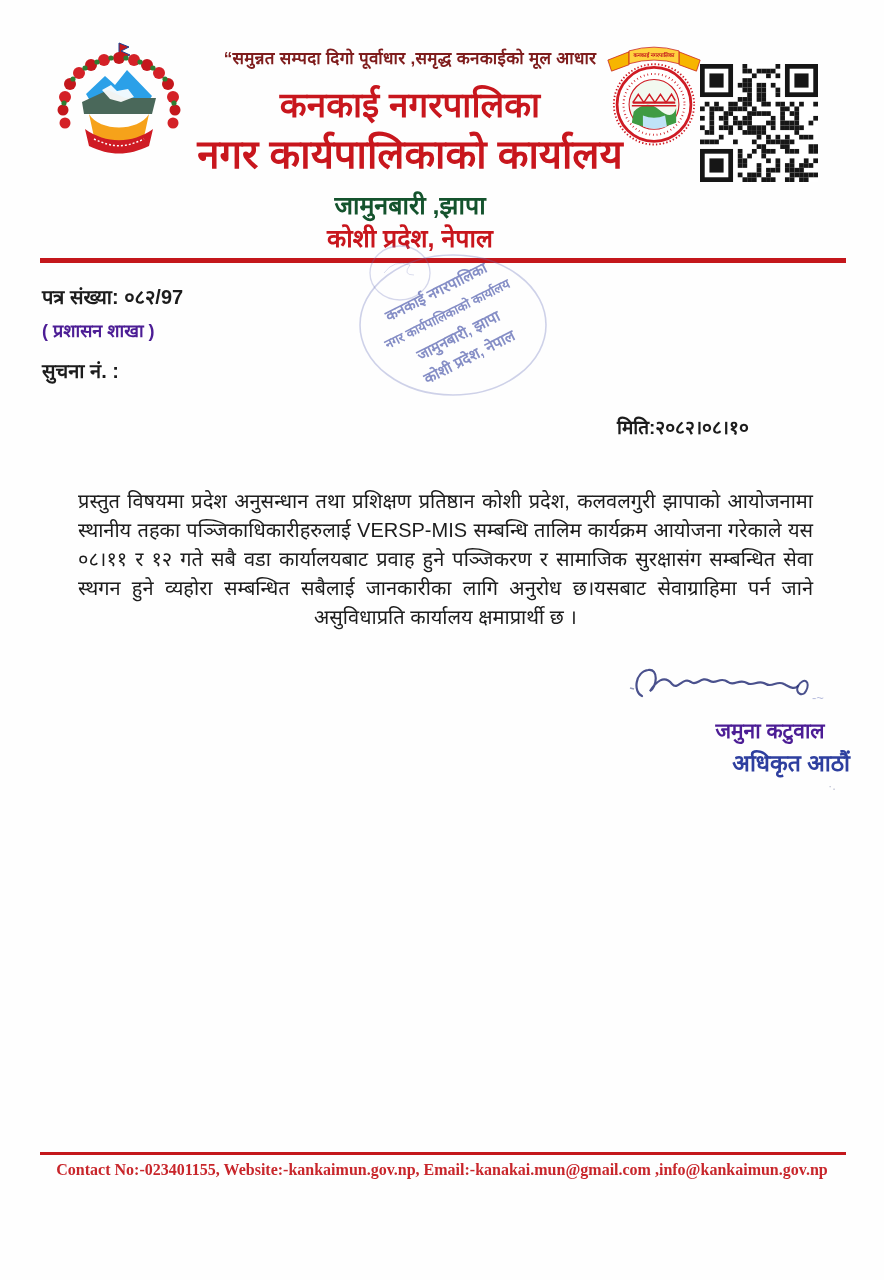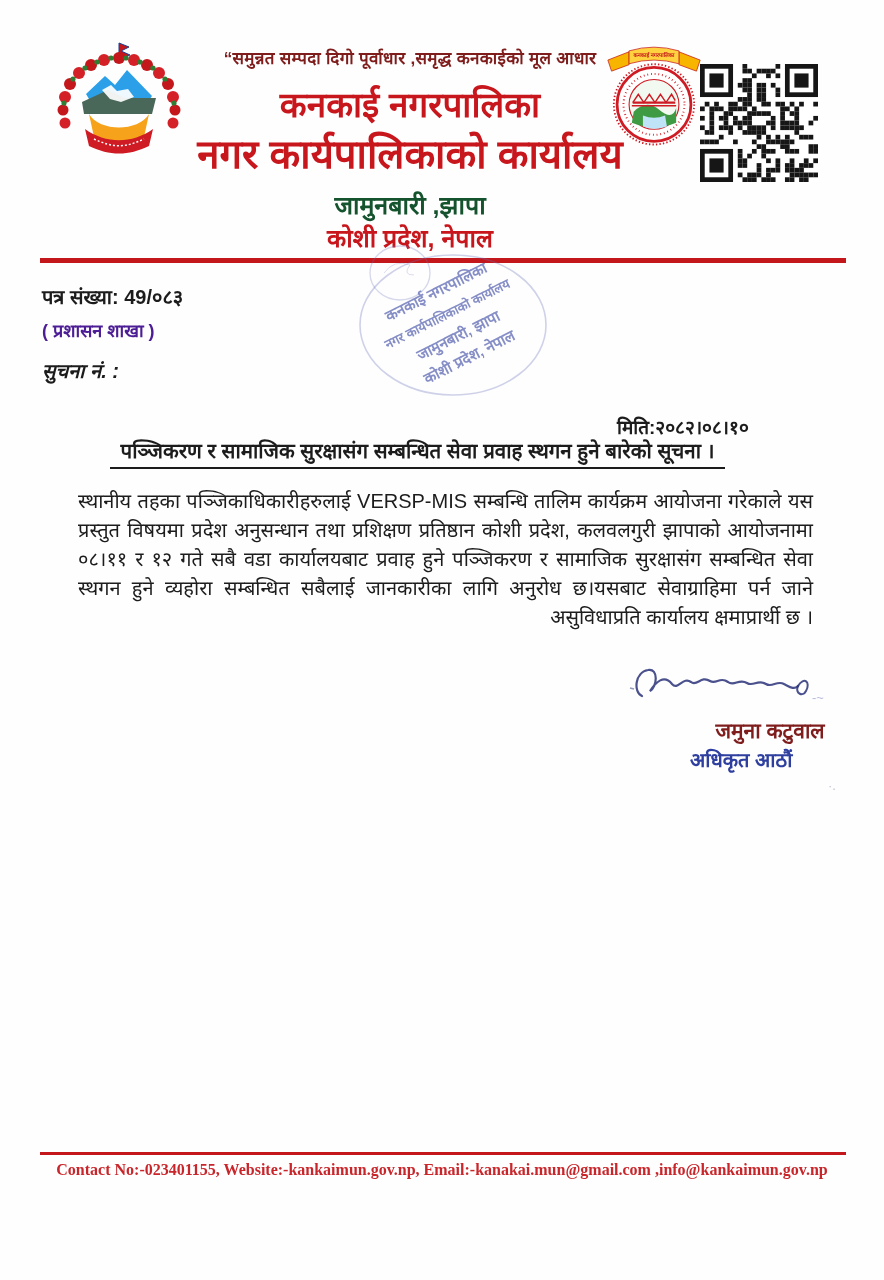--- a/index.html
+++ b/index.html
@@ -10,31 +10,31 @@
   .slogan{top:46px;font-size:17px;color:#7f1d1d;letter-spacing:.3px;}
   .title1{top:80px;font-size:35px;color:#c8161d;}
   .title2{top:125px;font-size:40px;color:#c8161d;}
   .addr1{top:187px;font-size:25px;color:#14532d;}
   .addr2{top:220px;font-size:25px;color:#c8161d;}
   .rule{left:40px;width:806px;height:5px;background:#c4171c;top:258px;}
   .rule-footer{left:40px;width:806px;height:3px;background:#c4171c;top:1152px;}
   .meta{font-weight:700;font-size:20px;}
   .letterno{left:42px;top:283px;}
   .branch{left:42px;top:318px;font-size:18px;color:#4c1d95;font-weight:700;}
-  .noticeno{left:42px;top:357px;font-style:italic;}
+  .noticeno{left:42px;top:357px;}
   .date{left:617px;top:386px;font-weight:700;font-size:19px;margin-top:28px;}
   .subject{left:95px;top:436px;width:645px;text-align:center;font-weight:700;font-size:20.5px;}
   .subject span{display:inline-block;border-bottom:2px solid #1c1c1c;padding:0 10px 3px 10px;}
   .body{left:78px;top:487px;width:735px;font-size:20px;line-height:29px;font-weight:500;}
   .body .jline{text-align:justify;text-align-last:justify;}
-  .body .lline{text-align:right;}
+  .body .lline{text-align:center;}
   .sig-name{left:690px;top:718px;width:160px;text-align:center;font-weight:700;
-            font-size:21px;color:#7f1d1d;line-height:26px;}
-  .sig-title{left:690px;top:746px;width:160px;text-align:left;font-weight:700;
-             font-size:20px;color:#2e3f9f;}
+            font-size:21px;color:#4c1d95;line-height:26px;}
+  .sig-title{left:690px;top:746px;width:160px;text-align:right;font-weight:700;
+             font-size:23px;color:#2e3f9f;}
   .stamp{left:348px;top:243px;opacity:.8;}
   .mark{color:#7d86c2;opacity:.55;font-size:13px;}
   .footer-text{left:0;right:0;top:1161px;text-align:center;color:#c8262b;
                font-family:"Liberation Serif","DejaVu Serif",serif;font-weight:700;font-size:16px;}
 </style>
 </head>
 <body>
 
 <div class="page">
 
@@ -314,44 +314,41 @@
       <rect x="84.60000000000001" y="0" width="32.9" height="32.9" fill="#161616"></rect>
       <rect x="89.3" y="4.7" width="23.5" height="23.5" fill="#ffffff"></rect>
       <rect x="94" y="9.4" width="14.100000000000001" height="14.100000000000001" fill="#161616"></rect>
       <rect x="0" y="84.60000000000001" width="32.9" height="32.9" fill="#161616"></rect>
       <rect x="4.7" y="89.3" width="23.5" height="23.5" fill="#ffffff"></rect>
       <rect x="9.4" y="94" width="14.100000000000001" height="14.100000000000001" fill="#161616"></rect>
     </svg>
 
   <div class="abs rule"></div>
 
-  <div class="abs meta letterno">पत्र संख्या: 49/०८३</div>
+  <div class="abs meta letterno">पत्र संख्या: ०८२/97</div>
   <div class="abs branch">( प्रशासन शाखा )</div>
   <div class="abs meta noticeno">सुचना नं. :</div>
   <div class="abs date">मिति:२०८२।०८।१०</div>
 
   <svg class="abs stamp" width="210" height="160" viewBox="0 0 210 160">
     <ellipse cx="105" cy="82" rx="93" ry="70" fill="none" stroke="#6a74bb" stroke-width="1.6" opacity="0.4"></ellipse>
     <ellipse cx="52" cy="30" rx="30" ry="27" fill="none" stroke="#6a74bb" stroke-width="1.3" opacity="0.35"></ellipse>
     <path d="M36,30 q10,-14 26,-8 q-8,10 4,10" fill="none" stroke="#6a74bb" stroke-width="1" opacity="0.3"></path>
     <g transform="rotate(-27 105 82)" fill="#3d4ba4" text-anchor="middle" font-weight="700" opacity="0.78">
       <text x="105" y="50" font-size="15">कनकाई नगरपालिका</text>
       <text x="105" y="74" font-size="13">नगर कार्यपालिकाको कार्यालय</text>
       <text x="105" y="99" font-size="15">जामुनबारी, झापा</text>
       <text x="105" y="123" font-size="15">कोशी प्रदेश, नेपाल</text>
     </g>
   </svg>
 
-  <div class="abs subject">
-    <span>पञ्जिकरण र सामाजिक सुरक्षासंग सम्बन्धित सेवा प्रवाह स्थगन हुने बारेको सूचना ।</span>
-  </div>
 
   <div class="abs body">
+    <div class="jline">प्रस्तुत विषयमा प्रदेश अनुसन्धान तथा प्रशिक्षण प्रतिष्ठान कोशी प्रदेश, कलवलगुरी झापाको आयोजनामा</div>
     <div class="jline">स्थानीय तहका पञ्जिकाधिकारीहरुलाई VERSP-MIS सम्बन्धि तालिम कार्यक्रम आयोजना गरेकाले यस</div>
-    <div class="jline">प्रस्तुत विषयमा प्रदेश अनुसन्धान तथा प्रशिक्षण प्रतिष्ठान कोशी प्रदेश, कलवलगुरी झापाको आयोजनामा</div>
     <div class="jline">०८।११ र १२ गते सबै वडा कार्यालयबाट प्रवाह हुने पञ्जिकरण र सामाजिक सुरक्षासंग सम्बन्धित सेवा</div>
     <div class="jline">स्थगन हुने व्यहोरा सम्बन्धित सबैलाई जानकारीका लागि अनुरोध छ।यसबाट सेवाग्राहिमा पर्न जाने</div>
     <div class="lline">असुविधाप्रति कार्यालय क्षमाप्रार्थी छ ।</div>
   </div>
 
   <svg class="abs" style="left:628px;top:660px;" width="185" height="60" viewBox="0 0 185 60">
     <path d="M14,36 C5,32 7,12 20,10 C31,8 29,27 22,31 C28,22 36,14 44,24 C50,31 55,16 63,22
              C69,27 73,15 82,21 C88,25 92,16 100,22 C106,27 111,18 119,23 C125,27 130,19 138,24
              C144,28 149,20 156,24 C162,27 166,30 170,26" fill="none" stroke="#2a3379" stroke-width="2.2" stroke-linecap="round" opacity="0.85"></path>
     <path d="M170,26 C176,16 183,22 178,31 C175,37 167,34 170,26" fill="none" stroke="#2a3379" stroke-width="2" stroke-linecap="round" opacity="0.85"></path>

